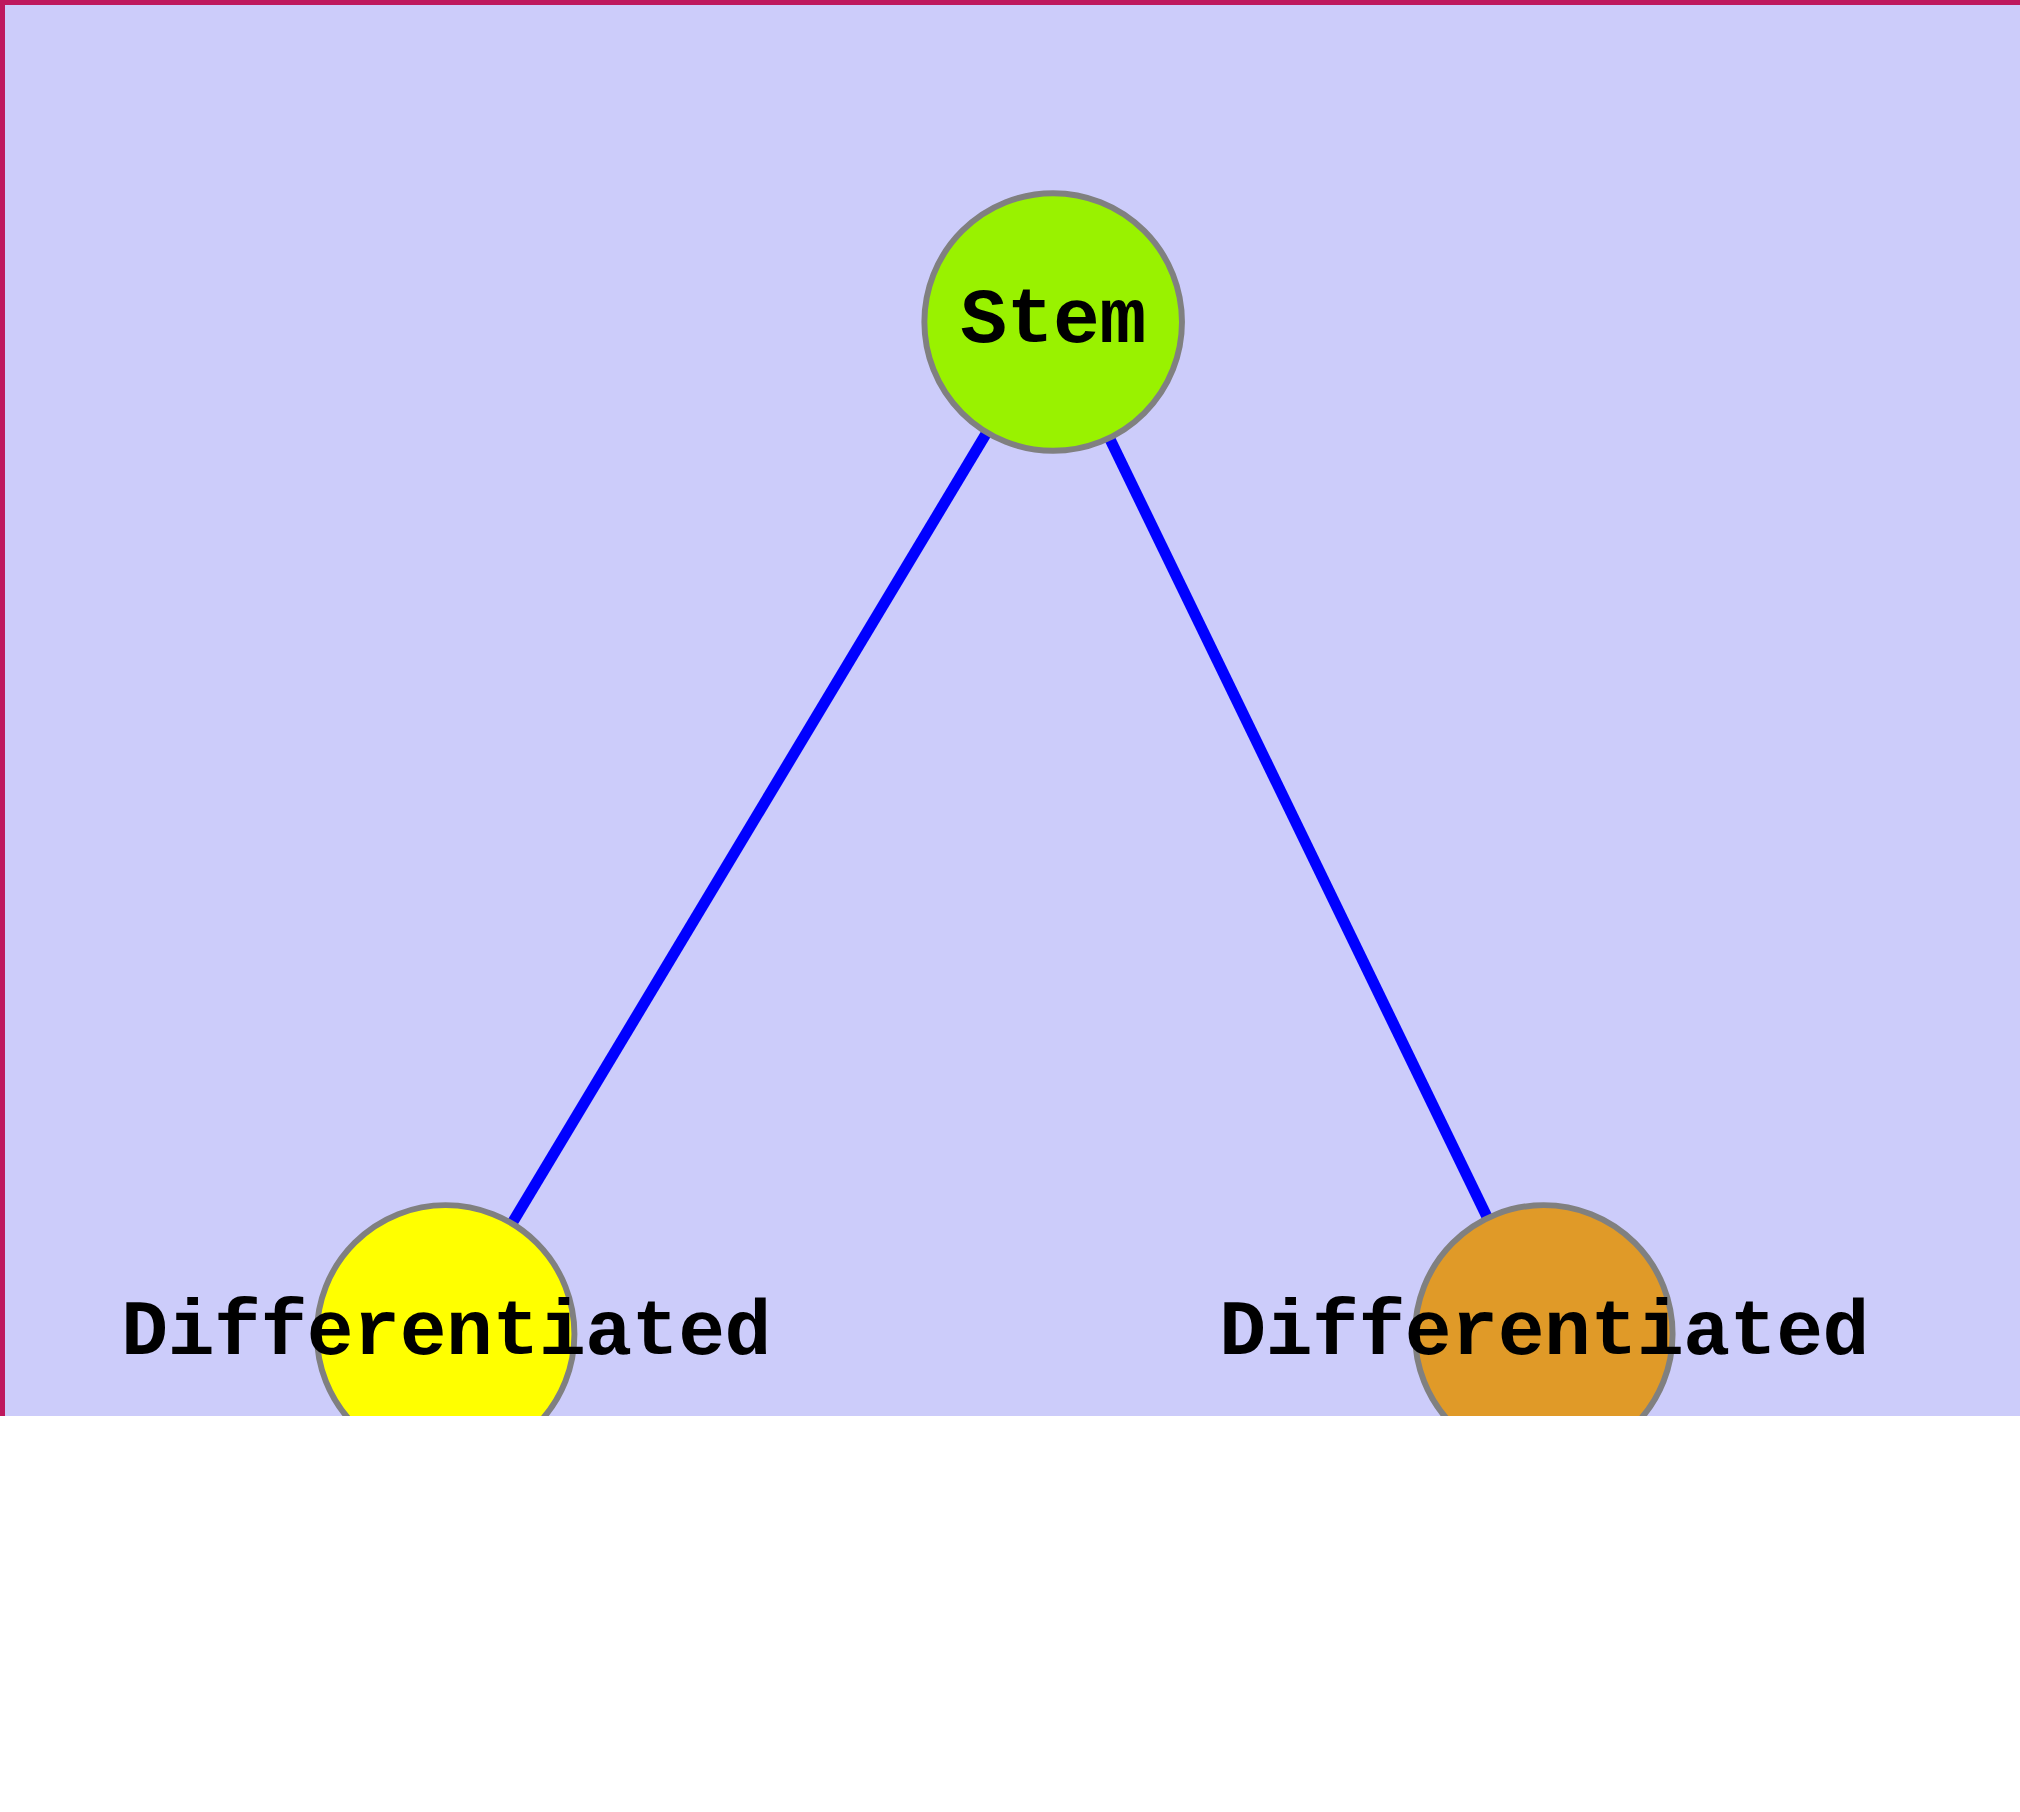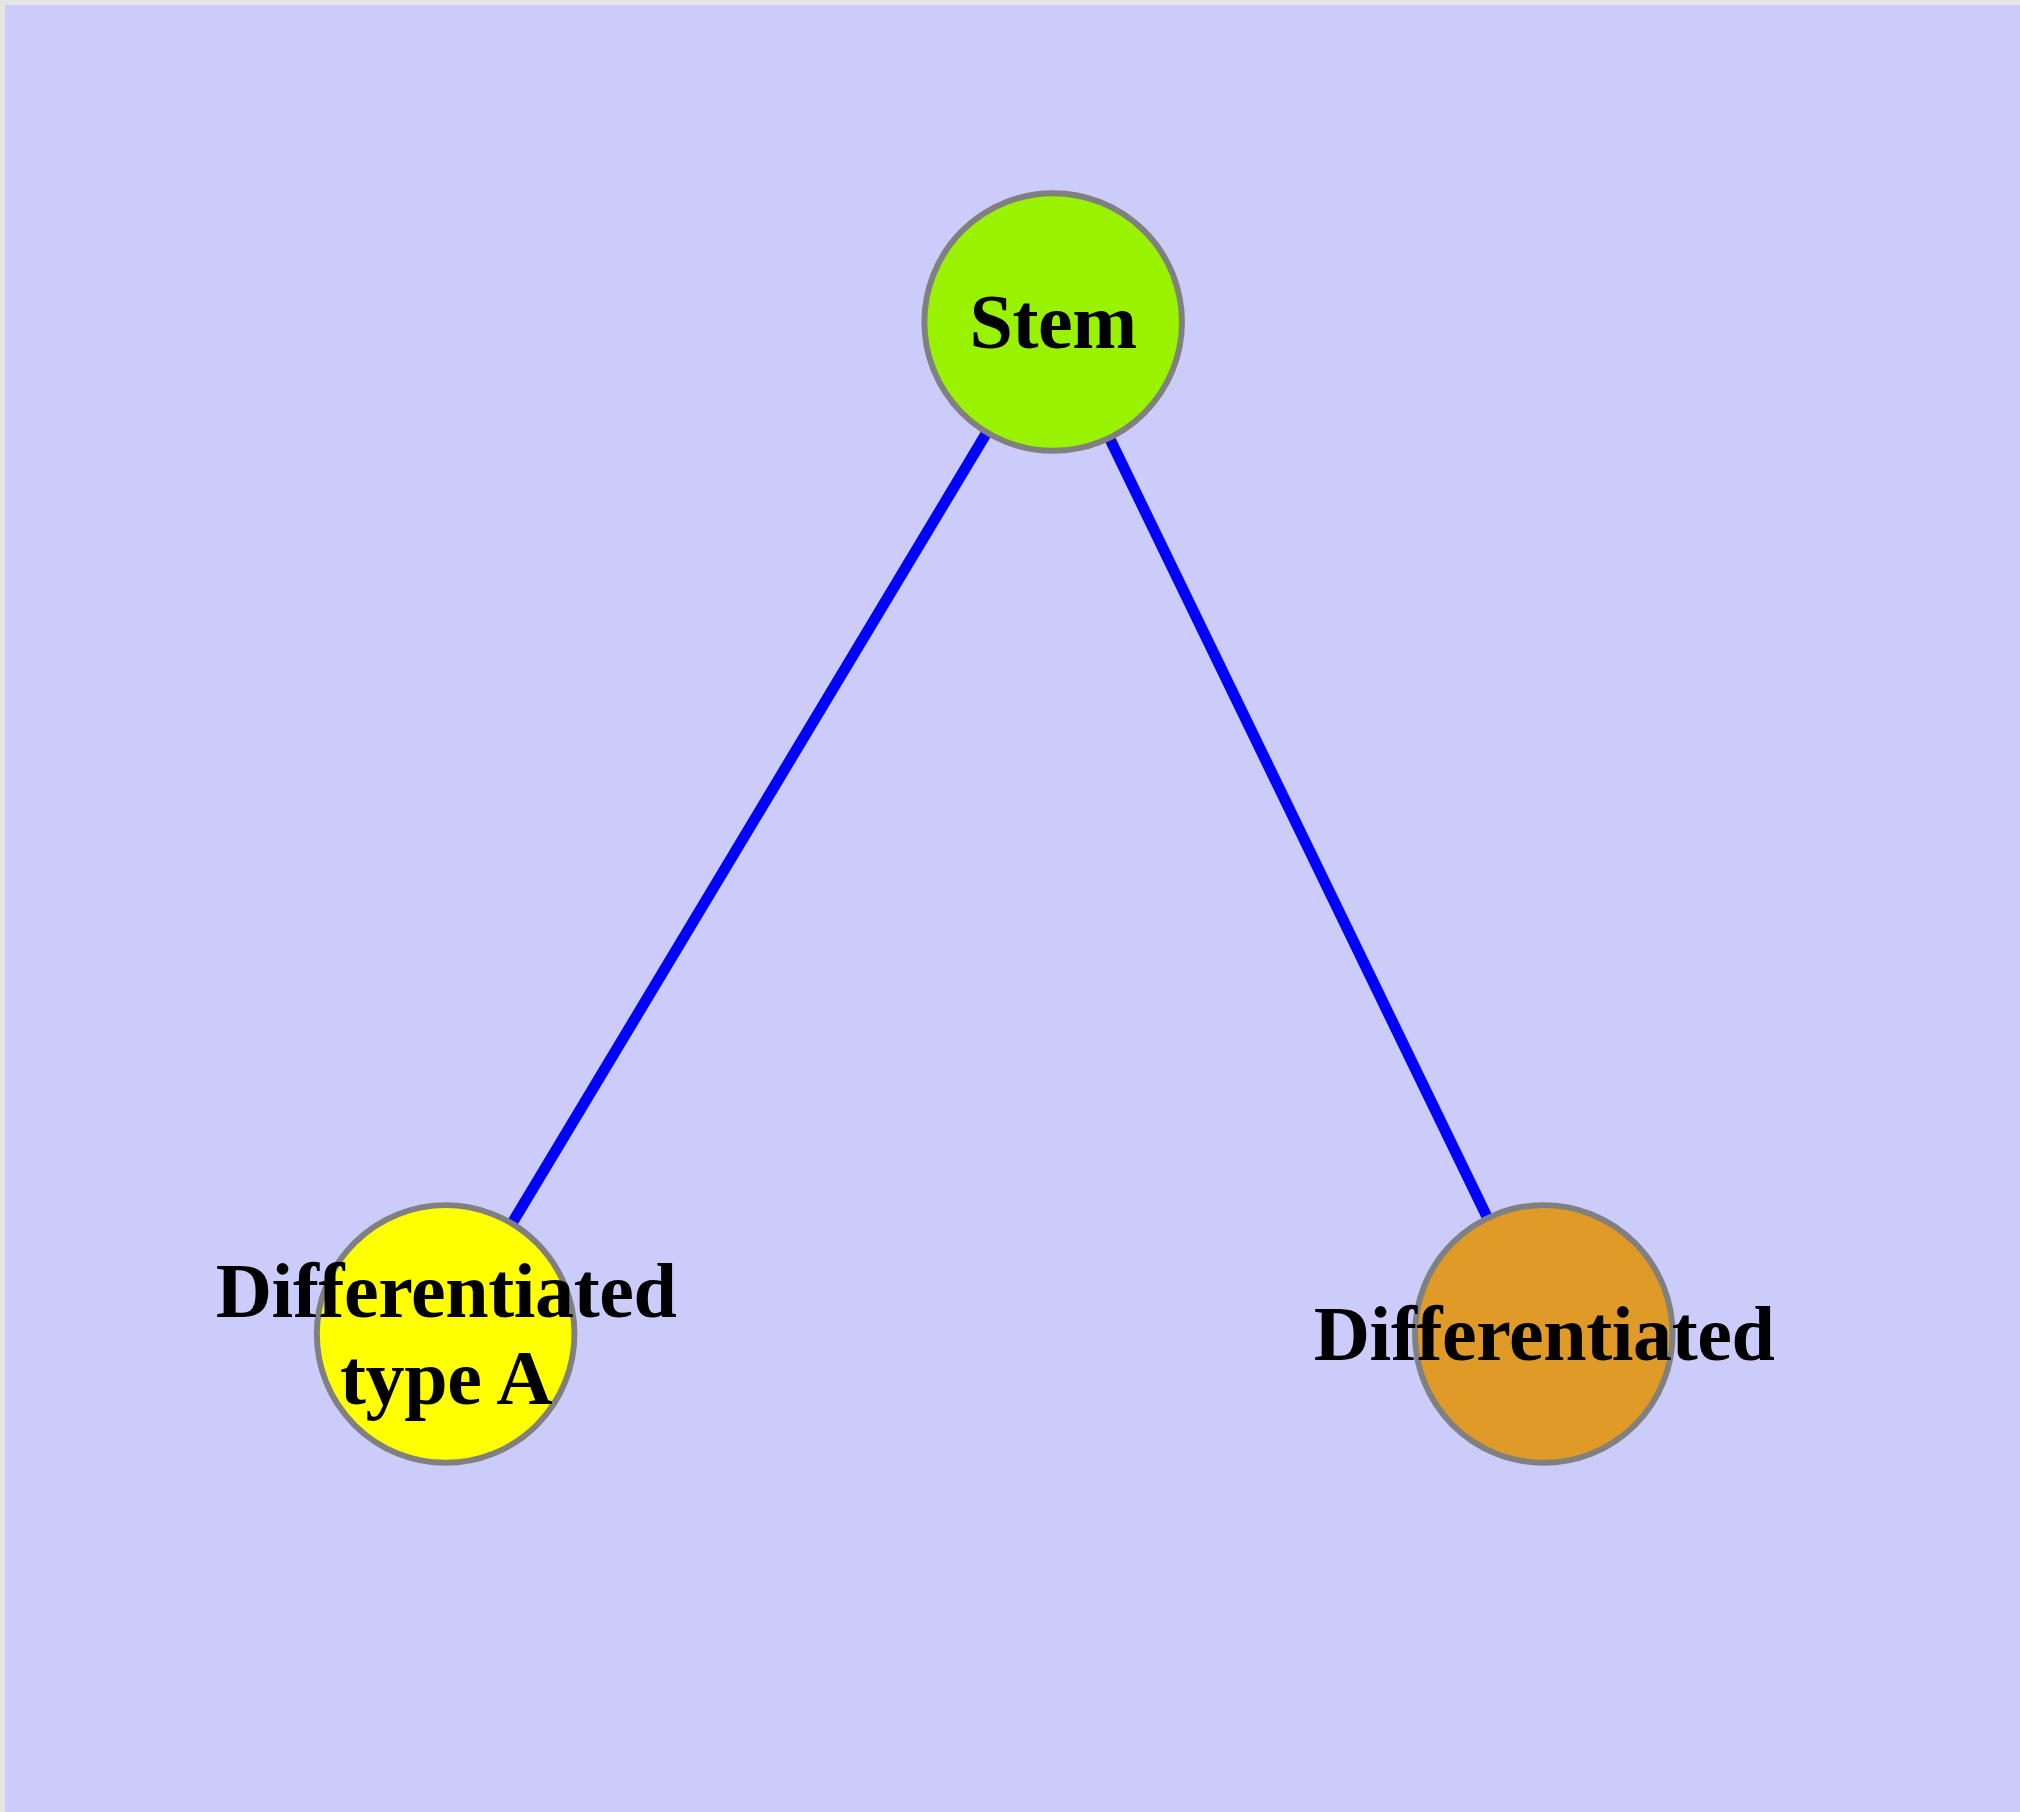--- a/index.html
+++ b/index.html
@@ -3,24 +3,24 @@
 <meta charset="utf-8">
 <style>
   html, body {
     margin: 0;
     padding: 0;
     background: #ffffff;
   }
   #canvas {
     position: relative;
     width: 2021px;
-    height: 1812px;
-    background: #e5e5e5;
+    height: 1416px;
+    background: #be185d;
     overflow: hidden;
-    font-family: Liberation Serif, serif;
+    font-family: Liberation Mono, monospace;
   }
   #plot-area {
     position: absolute;
     left: 5.1px;
     top: 5.1px;
     width: 2015px;
     height: 1807px;
     background: #ccccfa;
   }
   #graph-svg {
@@ -60,21 +60,20 @@
           <circle cx="1816" cy="1568" r="152" fill="#e09a28" stroke="#808080" stroke-width="7"></circle>
         </g>
     </svg>
 
     <div class="node-label" id="label-stem" style="left: 1048px; top: 317px; font-size: 78px;">
       <div>Stem</div>
     </div>
 
     <div class="node-label" id="label-diff_a" style="left: 441px; top: 1329px; font-size: 78px;">
       <div>Differentiated</div>
-      <div>type A</div>
     </div>
 
     <div class="node-label" id="label-diff_b" style="left: 1539px; top: 1329px; font-size: 78px;">
       <div>Differentiated</div>
     </div>
 
   </div>
 </div>
 
 

